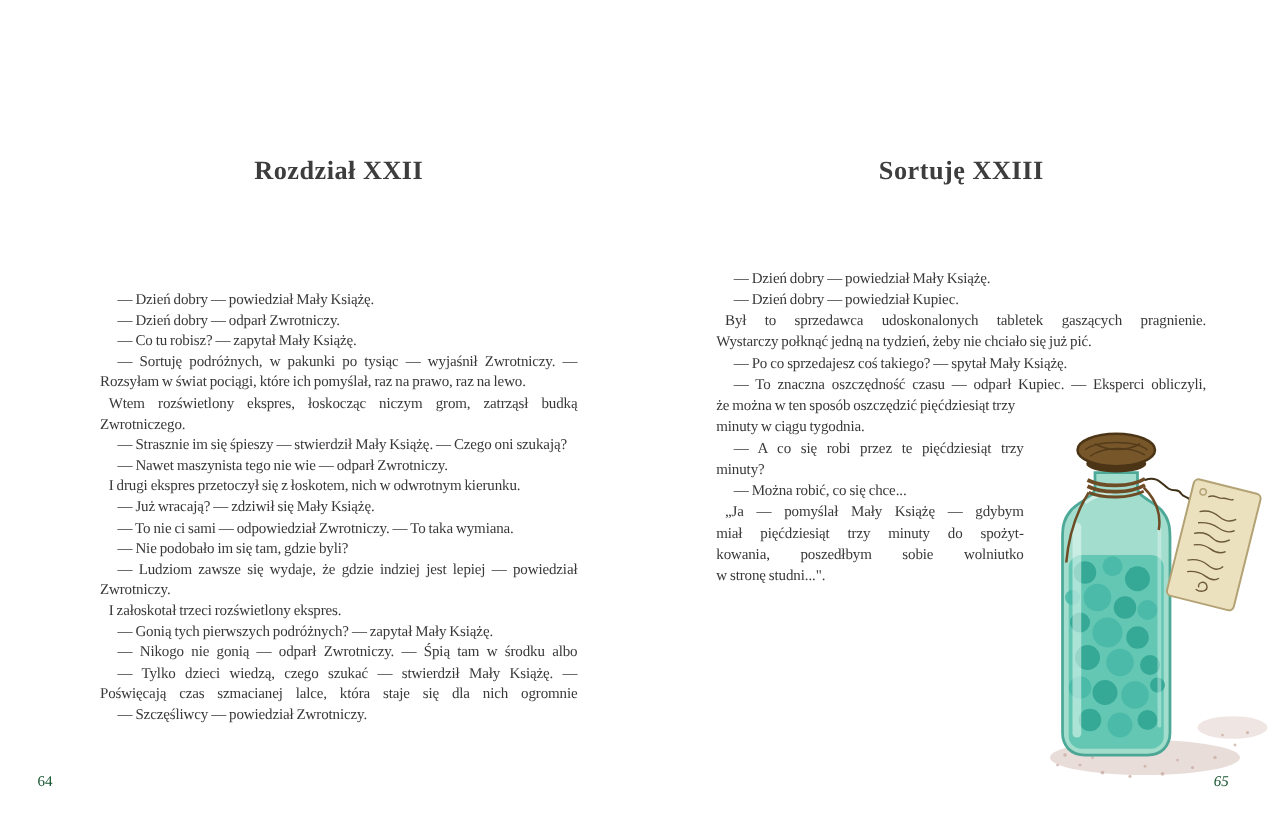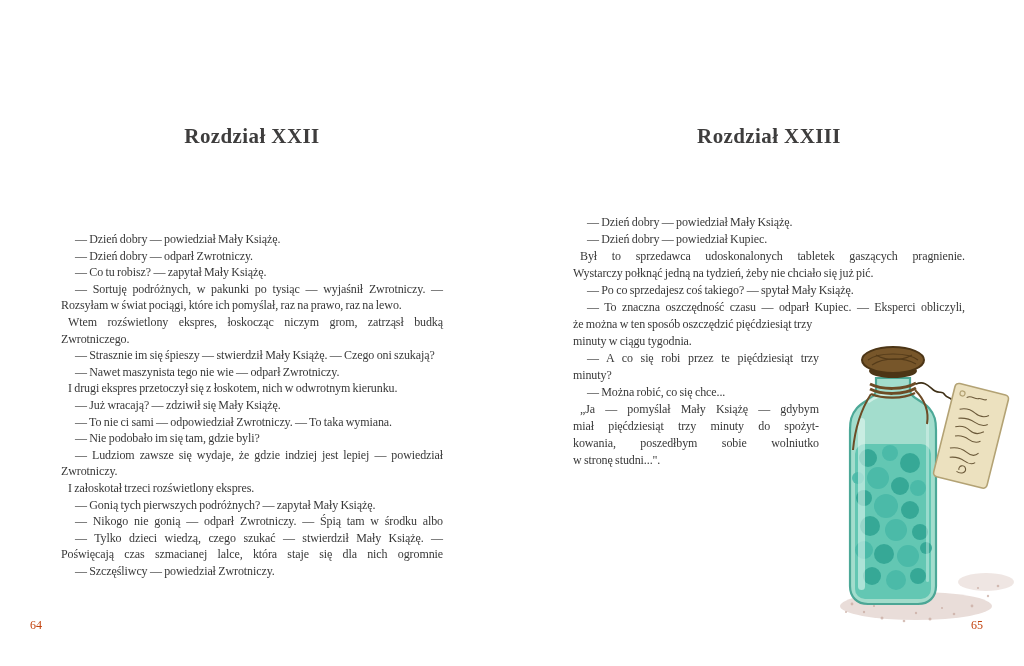--- a/index.html
+++ b/index.html
@@ -3,41 +3,41 @@
 <meta charset="utf-8">
 <style>
   html,body { margin:0; padding:0; }
   body {
     width:1024px; height:666px; position:relative; overflow:hidden;
     background:#ffffff;
     font-family:"Liberation Serif", serif;
     color:#383838;
   }
   .page { position:absolute; top:0; height:666px; }
-  .page-left  { left:61px;  width:382px; }
+  .page-left  { left:80px;  width:382px; }
   .page-right { left:573px; width:392px; }
   .chapter-title {
     position:absolute; top:124px; left:0; width:100%;
     text-align:center; font-weight:bold; font-size:21px;
     letter-spacing:0.4px; color:#3e3d3d;
   }
   .text-block { position:absolute; left:0; width:100%; font-size:12px;
     letter-spacing:-0.1px; word-spacing:-0.5px; }
   .page-left  .text-block { top:231px; line-height:16.6px; }
   .page-right .text-block { top:214px; line-height:17px; }
   .line { white-space:nowrap; }
   .line.i { text-indent:14px; }   
   .line.p { text-indent:7px; }    
   .line.j { white-space:normal; text-align:justify; text-align-last:justify; }
   .line.n { width:246px; }        
   .page-number {
-    position:absolute; top:618px; font-size:12px; color:#c2410c;
+    position:absolute; top:618px; font-size:12px; color:#14532d;
   }
   .page-number.left  { left:30px; }
-  .page-number.right { left:971px; }
+  .page-number.right { left:971px;font-style:italic; }
   .illustration {
     position:absolute; left:838px; top:338px; width:180px; height:295px;
   }
 </style>
 </head>
 <body>
 
 <div class="page page-left">
   <div class="chapter-title">Rozdział XXII</div>
   <div class="text-block">
@@ -60,21 +60,21 @@
       <div class="line i">— Gonią tych pierwszych podróżnych? — zapytał Mały Książę.</div>
       <div class="line i j">— Nikogo nie gonią — odparł Zwrotniczy. — Śpią tam w środku albo</div>
       <div class="line i j">— Tylko dzieci wiedzą, czego szukać — stwierdził Mały Książę. —</div>
       <div class="line j">Poświęcają czas szmacianej lalce, która staje się dla nich ogromnie</div>
       <div class="line i">— Szczęśliwcy — powiedział Zwrotniczy.</div>
     </div>
 </div>
 <div class="page-number left">64</div>
 
 <div class="page page-right">
-  <div class="chapter-title">Rozdział XXIII</div>
+  <div class="chapter-title">Sortuję XXIII</div>
   <div class="text-block">
       <div class="line i">— Dzień dobry — powiedział Mały Książę.</div>
       <div class="line i">— Dzień dobry — powiedział Kupiec.</div>
       <div class="line p j">Był to sprzedawca udoskonalonych tabletek gaszących pragnienie.</div>
       <div class="line">Wystarczy połknąć jedną na tydzień, żeby nie chciało się już pić.</div>
       <div class="line i">— Po co sprzedajesz coś takiego? — spytał Mały Książę.</div>
       <div class="line i j">— To znaczna oszczędność czasu — odparł Kupiec. — Eksperci obliczyli,</div>
       <div class="line n">że można w ten sposób oszczędzić pięćdziesiąt trzy</div>
       <div class="line n">minuty w ciągu tygodnia.</div>
       <div class="line i j n">— A co się robi przez te pięćdziesiąt trzy</div>

